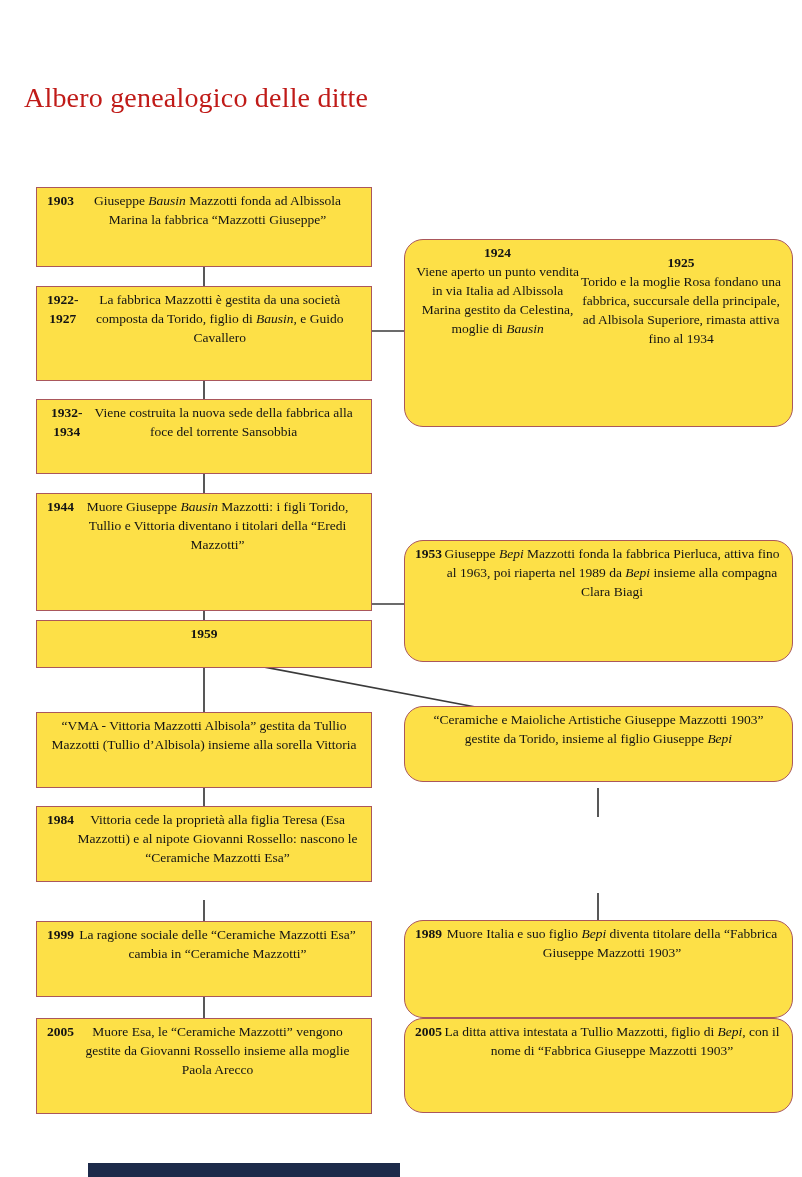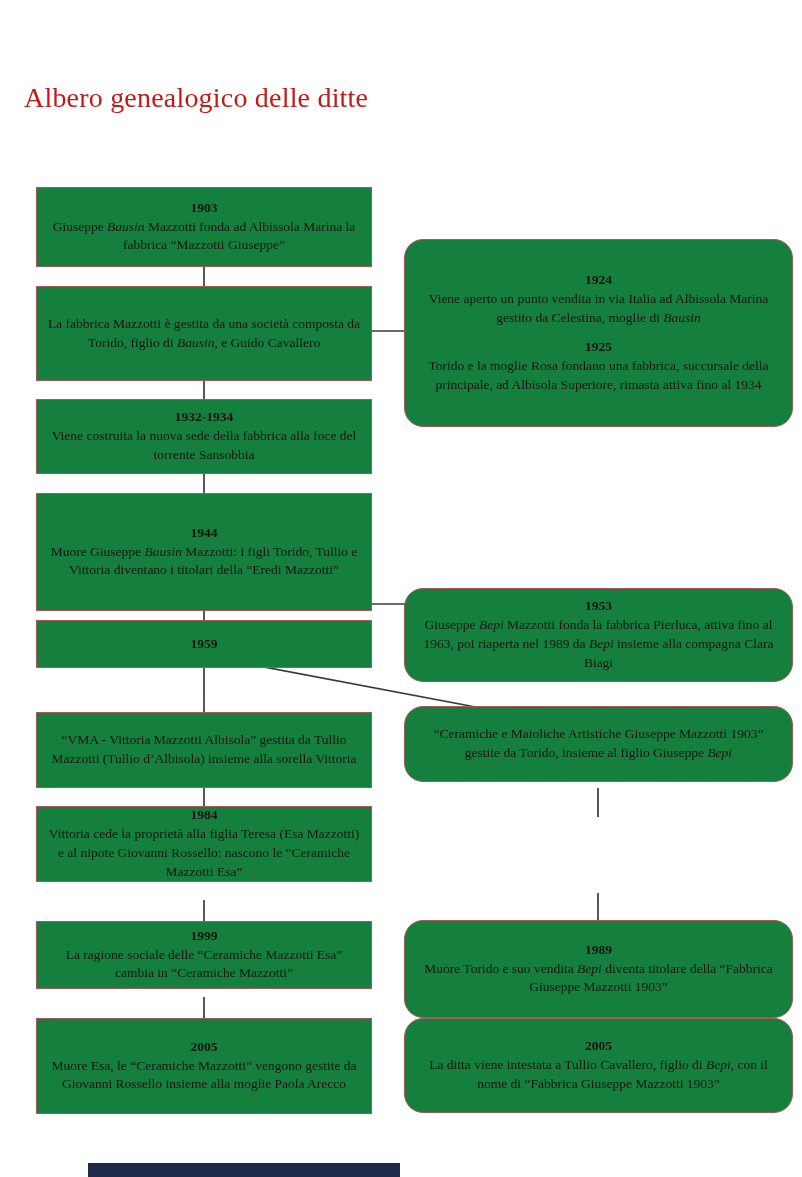--- a/index.html
+++ b/index.html
@@ -23,22 +23,22 @@
   #title{
     position:absolute;left:24px;top:54px;
     font-size:28px;font-weight:normal;
     color:var(--title_red);
     letter-spacing:.2px;
     margin-top:28px;
   }
   .box{
     position:absolute;
     border:1.6px solid var(--box_border);
-    background:#15803d;
-    display:flex;flex-direction:column;
+    background:#fde047;
+    display:flex;flex-direction:row;
     justify-content:center;
     text-align:center;
     font-size:13.5px;line-height:1.4;
     padding:4px 10px;box-sizing:border-box;
   }
   .box .year{font-weight:bold;}
   .box .entry + .entry{margin-top:10px;}
   .col-left{left:36px;width:336px;}
   .col-right{left:404px;width:389px;border-radius:19px;}
   #connectors{position:absolute;left:0;top:0;pointer-events:none;}
@@ -71,20 +71,21 @@
     <line x1="598" y1="893" x2="598" y2="920"></line>
     <line x1="598" y1="998" x2="598" y2="1018"></line>
   </svg>
 
   <div class="box col-left" style="top:187px;height:80px">
     <div class="year">1903</div>
     <div class="text"><span>Giuseppe </span><span style="font-style: italic;">Bausin</span><span> Mazzotti fonda ad Albissola Marina la fabbrica “Mazzotti Giuseppe”</span></div>
   </div>
 
   <div class="box col-left" style="top:286px;height:95px">
+    <div class="year">1922-1927</div>
     <div class="text"><span>La fabbrica Mazzotti è gestita da una società composta da Torido, figlio di </span><span style="font-style: italic;">Bausin</span><span>, e Guido Cavallero</span></div>
   </div>
 
   <div class="box col-left" style="top:399px;height:75px">
     <div class="year">1932-1934</div>
     <div class="text"><span>Viene costruita la nuova sede della fabbrica alla foce del torrente Sansobbia</span></div>
   </div>
 
   <div class="box col-left" style="top:493px;height:118px">
     <div class="year">1944</div>
@@ -97,56 +98,56 @@
 
   <div class="box col-left" style="top:712px;height:76px">
     <div class="text"><span>“VMA - Vittoria Mazzotti Albisola” gestita da Tullio Mazzotti (Tullio d’Albisola) insieme alla sorella Vittoria</span></div>
   </div>
 
   <div class="box col-left" style="top:806px;height:76px">
     <div class="year">1984</div>
     <div class="text"><span>Vittoria cede la proprietà alla figlia Teresa (Esa Mazzotti) e al nipote Giovanni Rossello: nascono le “Ceramiche Mazzotti Esa”</span></div>
   </div>
 
-  <div class="box col-left" style="top:921px;height:68px">
+  <div class="box col-left" style="top:921px;height:76px">
     <div class="year">1999</div>
     <div class="text"><span>La ragione sociale delle “Ceramiche Mazzotti Esa” cambia in “Ceramiche Mazzotti”</span></div>
   </div>
 
   <div class="box col-left" style="top:1018px;height:96px">
     <div class="year">2005</div>
     <div class="text"><span>Muore Esa, le “Ceramiche Mazzotti” vengono gestite da Giovanni Rossello insieme alla moglie Paola Arecco</span></div>
   </div>
 
   <div class="box col-right" style="top:239px;height:188px">
     <div class="entry">
       <div class="year">1924</div>
       <div class="text"><span>Viene aperto un punto vendita in via Italia ad Albissola Marina gestito da Celestina, moglie di </span><span style="font-style: italic;">Bausin</span></div>
     </div>
     <div class="entry">
       <div class="year">1925</div>
       <div class="text"><span>Torido e la moglie Rosa fondano una fabbrica, succursale della principale, ad Albisola Superiore, rimasta attiva fino al 1934</span></div>
     </div>
   </div>
 
-  <div class="box col-right" style="top:588px;height:94px">
+  <div class="box col-right" style="top:540px;height:122px">
     <div class="year">1953</div>
     <div class="text"><span>Giuseppe </span><span style="font-style: italic;">Bepi</span><span> Mazzotti fonda la fabbrica Pierluca, attiva fino al 1963, poi riaperta nel 1989 da </span><span style="font-style: italic;">Bepi</span><span> insieme alla compagna Clara Biagi</span></div>
   </div>
 
   <div class="box col-right" style="top:706px;height:76px">
     <div class="text"><span>“Ceramiche e Maioliche Artistiche Giuseppe Mazzotti 1903” gestite da Torido, insieme al figlio Giuseppe </span><span style="font-style: italic;">Bepi</span></div>
   </div>
 
 
   <div class="box col-right" style="top:920px;height:98px">
     <div class="year">1989</div>
-    <div class="text"><span>Muore Torido e suo vendita </span><span style="font-style: italic;">Bepi</span><span> diventa titolare della “Fabbrica Giuseppe Mazzotti 1903”</span></div>
+    <div class="text"><span>Muore Italia e suo figlio </span><span style="font-style: italic;">Bepi</span><span> diventa titolare della “Fabbrica Giuseppe Mazzotti 1903”</span></div>
   </div>
 
   <div class="box col-right" style="top:1018px;height:95px">
     <div class="year">2005</div>
-    <div class="text"><span>La ditta viene intestata a Tullio Cavallero, figlio di </span><span style="font-style: italic;">Bepi</span><span>, con il nome di “Fabbrica Giuseppe Mazzotti 1903”</span></div>
+    <div class="text"><span>La ditta attiva intestata a Tullio Mazzotti, figlio di </span><span style="font-style: italic;">Bepi</span><span>, con il nome di “Fabbrica Giuseppe Mazzotti 1903”</span></div>
   </div>
 
   <div id="footer-bar"></div>
 
 </div>
 
 </body></html>

